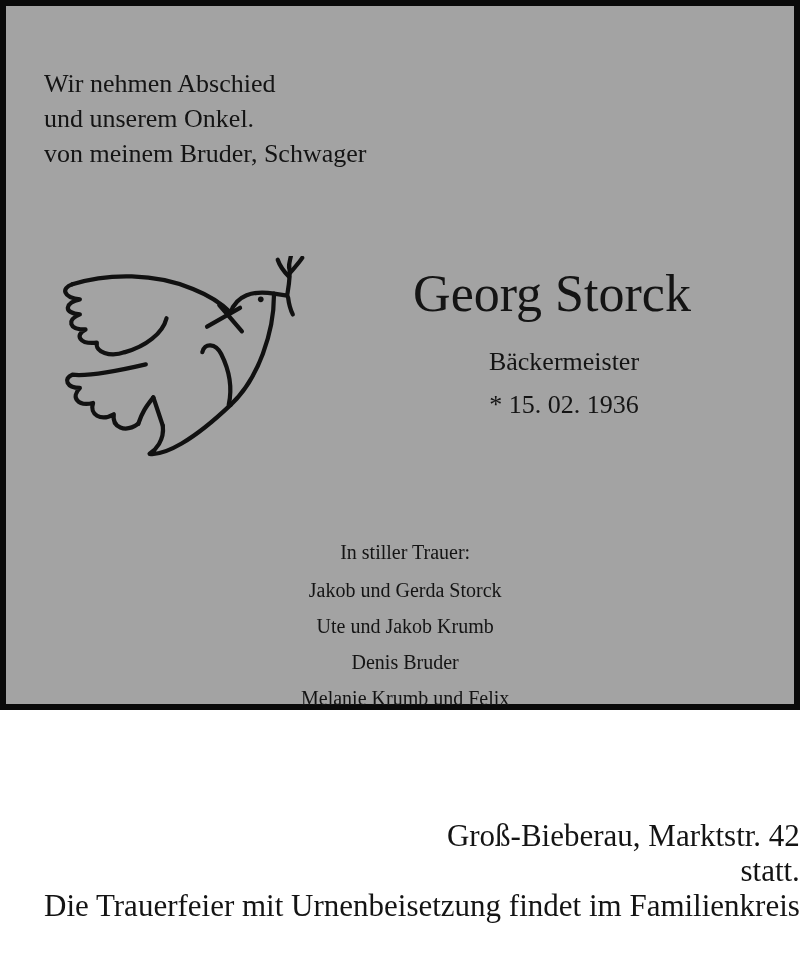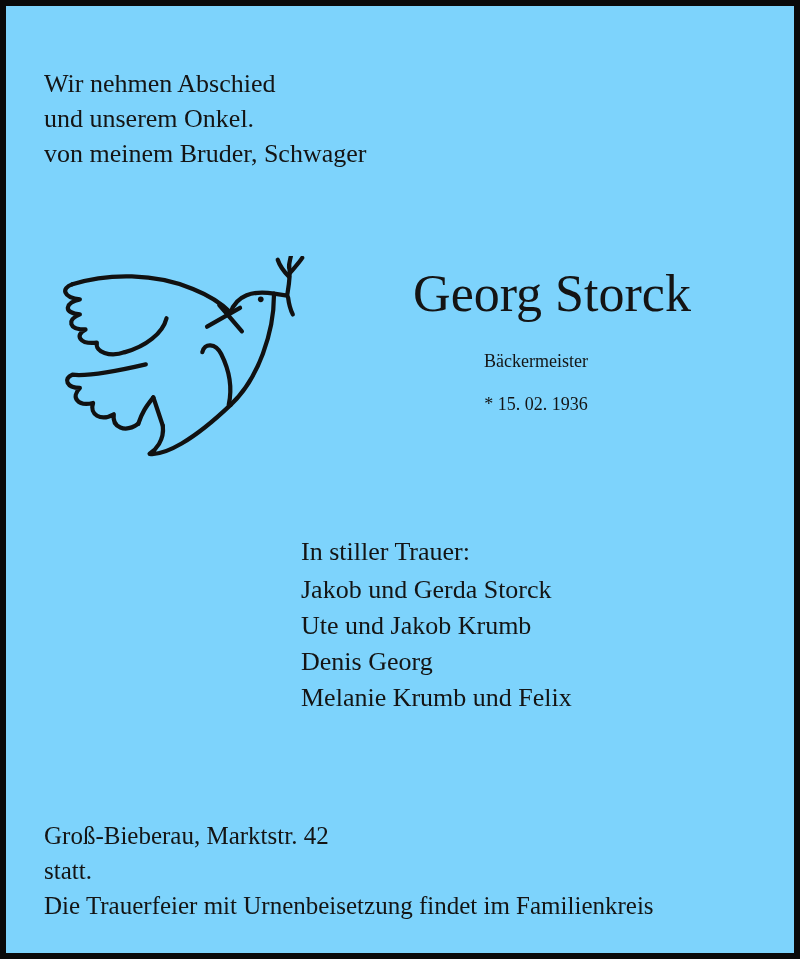--- a/index.html
+++ b/index.html
@@ -1,46 +1,46 @@
 <!DOCTYPE html>
 <html><head>
   <meta charset="utf-8">
   <style>
     html, body { margin: 0; padding: 0; background: #ffffff; }
     body { width: 800px; height: 959px; position: relative; overflow: hidden; }
     .frame {
       position: absolute; left: 0; top: 0;
-      width: 800px; height: 959px; box-sizing: border-box;
-      border: 6px solid #0a0a0a; background: #7dd3fc;
+      width: 800px; height: 710px; box-sizing: border-box;
+      border: 6px solid #0a0a0a; background: #a3a3a3;
     }
     .serif { font-family: "Liberation Serif", "DejaVu Serif", serif; color: #141414; }
     .intro {
       position: absolute; left: 38px; top: 60px;
       font-size: 26px; line-height: 35px;
     }
     .intro div { white-space: nowrap; }
     .dove { position: absolute; left: 45px; top: 250px; width: 265px; height: 212px; }
     .name {
       position: absolute; left: 360px; top: 258px; width: 372px;
       text-align: center; font-size: 52px; line-height: 60px; white-space: nowrap;
     }
     .details {
-      position: absolute; left: 344px; top: 334px; width: 372px;
-      text-align: center; font-size: 18px; line-height: 43px;
+      position: absolute; left: 372px; top: 334px; width: 372px;
+      text-align: center; font-size: 26px; line-height: 43px;
     }
     .details div { white-space: nowrap; }
     .mourners {
       position: absolute; left: 295px; top: 528px;
-      font-size: 26px; line-height: 36px;
+      font-size: 20px; line-height: 36px; text-align: center;
     }
     .mourners .heading { margin-bottom: 2px; }
     .mourners div { white-space: nowrap; }
     .footer {
       position: absolute; left: 38px; top: 812px;
-      font-size: 25px; line-height: 35px;
+      font-size: 31px; line-height: 35px; text-align: right;
     }
     .footer div { white-space: nowrap; }
   </style>
 </head>
 <body>
 
 <div class="frame">
 
   <div class="intro serif">
     <div>Wir nehmen Abschied</div>
@@ -86,21 +86,21 @@
 
   <div class="details serif">
     <div>Bäckermeister</div>
     <div>* 15. 02. 1936</div>
   </div>
 
   <div class="mourners serif">
     <div class="heading">In stiller Trauer:</div>
     <div>Jakob und Gerda Storck</div>
     <div>Ute und Jakob Krumb</div>
-    <div>Denis Georg</div>
+    <div>Denis Bruder</div>
     <div>Melanie Krumb und Felix</div>
   </div>
 
   <div class="footer serif">
     <div>Groß-Bieberau, Marktstr. 42</div>
     <div>statt.</div>
     <div>Die Trauerfeier mit Urnenbeisetzung findet im Familienkreis</div>
   </div>
 
 </div>

